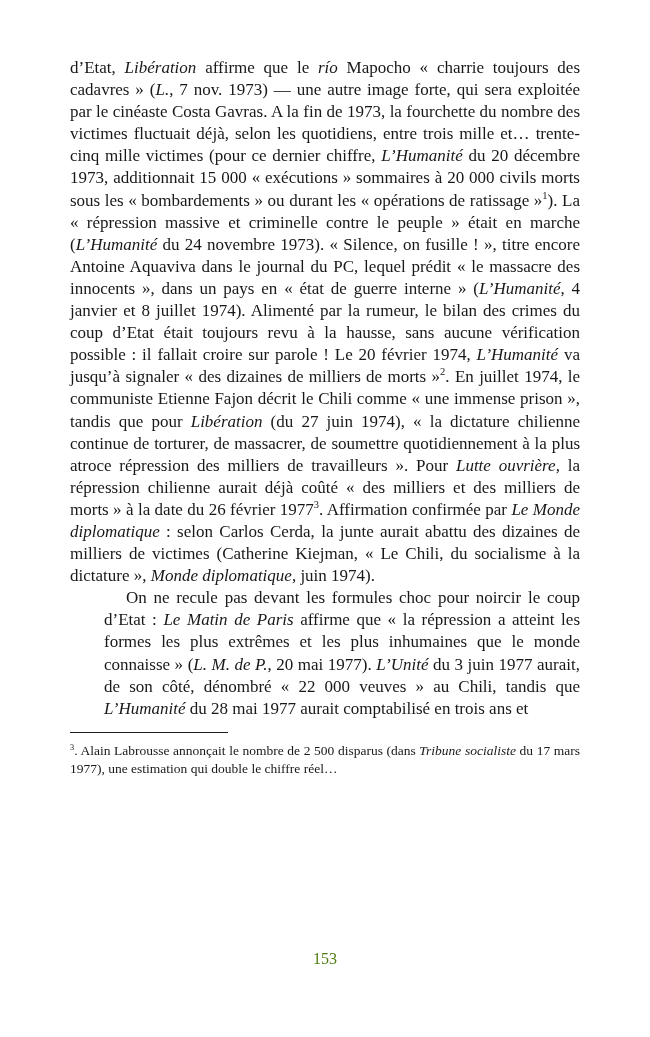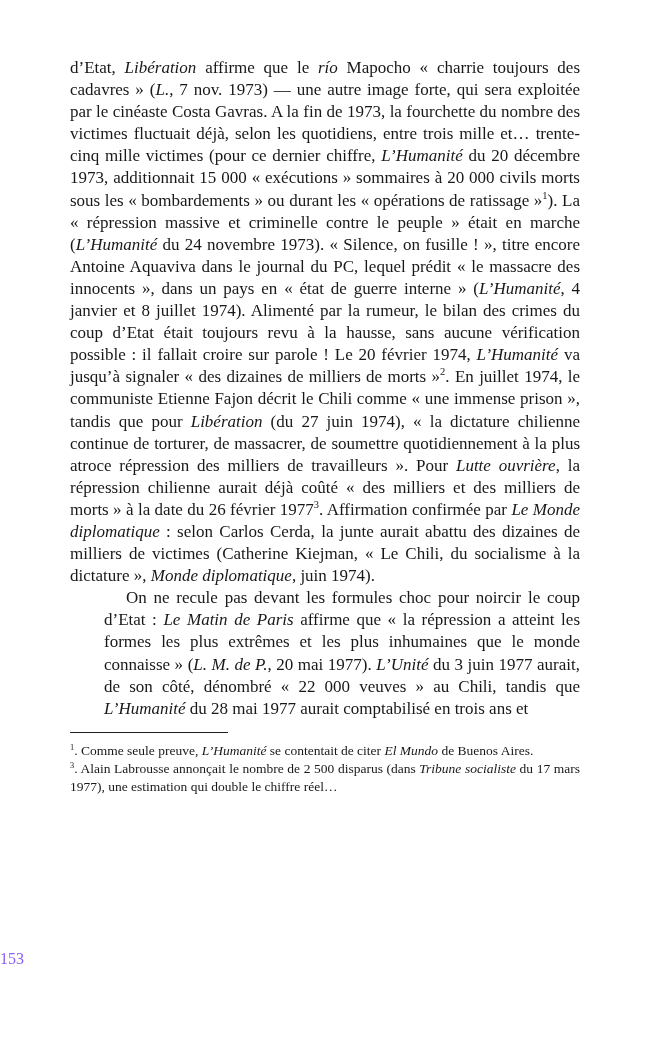--- a/index.html
+++ b/index.html
@@ -44,33 +44,32 @@
     margin: 0;
     text-align: justify;
     font-size: 13.5px;
     line-height: 18px;
   }
   .page-number {
     position: absolute;
     top: 950px;
     left: 0;
     right: 0;
-    text-align: left;
+    text-align: center;
     font-size: 16px;
-    color: #8b5cf6;
+    color: #4d7c0f;
   }
   i { font-style: italic; }
 </style>
 </head>
 <body>
 
 <div class="page">
   <div class="body-text">
       <p class=""><span>d’Etat, </span><i>Libération</i><span> affirme que le </span><i>río</i><span> Mapocho «&nbsp;charrie toujours des cadavres&nbsp;» (</span><i>L.</i><span>, 7 nov. 1973) — une autre image forte, qui sera exploitée par le cinéaste Costa Gavras. A la fin de 1973, la fourchette du nombre des victimes fluctuait déjà, selon les quotidiens, entre trois mille et… trente-cinq mille victimes (pour ce dernier chiffre, </span><i>L’Humanité</i><span> du 20 décembre 1973, additionnait 15&nbsp;000 «&nbsp;exécutions&nbsp;» sommaires à 20&nbsp;000 civils morts sous les «&nbsp;bombardements&nbsp;» ou durant les «&nbsp;opérations de ratissage&nbsp;»</span><sup class="fnref">1</sup><span>). La «&nbsp;répression massive et criminelle contre le peuple&nbsp;» était en marche (</span><i>L’Humanité</i><span> du 24 novembre 1973). «&nbsp;Silence, on fusille&nbsp;!&nbsp;», titre encore Antoine Aquaviva dans le journal du PC, lequel prédit «&nbsp;le massacre des innocents&nbsp;», dans un pays en «&nbsp;état de guerre interne&nbsp;» (</span><i>L’Humanité</i><span>, 4 janvier et 8 juillet 1974). Alimenté par la rumeur, le bilan des crimes du coup d’Etat était toujours revu à la hausse, sans aucune vérification possible&nbsp;: il fallait croire sur parole&nbsp;! Le 20 février 1974, </span><i>L’Humanité</i><span> va jusqu’à signaler «&nbsp;des dizaines de milliers de morts&nbsp;»</span><sup class="fnref">2</sup><span>. En juillet 1974, le communiste Etienne Fajon décrit le Chili comme «&nbsp;une immense prison&nbsp;», tandis que pour </span><i>Libération</i><span> (du 27 juin 1974), «&nbsp;la dictature chilienne continue de torturer, de massacrer, de soumettre quotidiennement à la plus atroce répression des milliers de travailleurs&nbsp;». Pour </span><i>Lutte ouvrière</i><span>, la répression chilienne aurait déjà coûté «&nbsp;des milliers et des milliers de morts&nbsp;» à la date du 26 février 1977</span><sup class="fnref">3</sup><span>. Affirmation confirmée par </span><i>Le Monde diplomatique</i><span>&nbsp;: selon Carlos Cerda, la junte aurait abattu des dizaines de milliers de victimes (Catherine Kiejman, «&nbsp;Le Chili, du socialisme à la dictature&nbsp;», </span><i>Monde diplomatique</i><span>, juin 1974).</span></p>
       <p class="indent"><span>On ne recule pas devant les formules choc pour noircir le coup d’Etat&nbsp;: </span><i>Le Matin de Paris</i><span> affirme que «&nbsp;la répression a atteint les formes les plus extrêmes et les plus inhumaines que le monde connaisse&nbsp;» (</span><i>L. M. de P.</i><span>, 20 mai 1977). </span><i>L’Unité</i><span> du 3 juin 1977 aurait, de son côté, dénombré «&nbsp;22&nbsp;000 veuves&nbsp;» au Chili, tandis que </span><i>L’Humanité</i><span> du 28 mai 1977 aurait comptabilisé en trois ans et</span></p>
     </div>
   <hr class="footnote-sep">
   <div class="footnotes">
-      <p><sup class="fnref">1</sup><span>. Comme seule preuve, </span><i>L’Humanité</i><span> se contentait de citer </span><i>El Mundo</i><span> de Buenos Aires.</span></p>
       <p><sup class="fnref">3</sup><span>. Alain Labrousse annonçait le nombre de 2&nbsp;500 disparus (dans </span><i>Tribune socialiste</i><span> du 17 mars 1977), une estimation qui double le chiffre réel…</span></p>
     </div>
   <div class="page-number">153</div>
 </div>
 
 </body></html>

